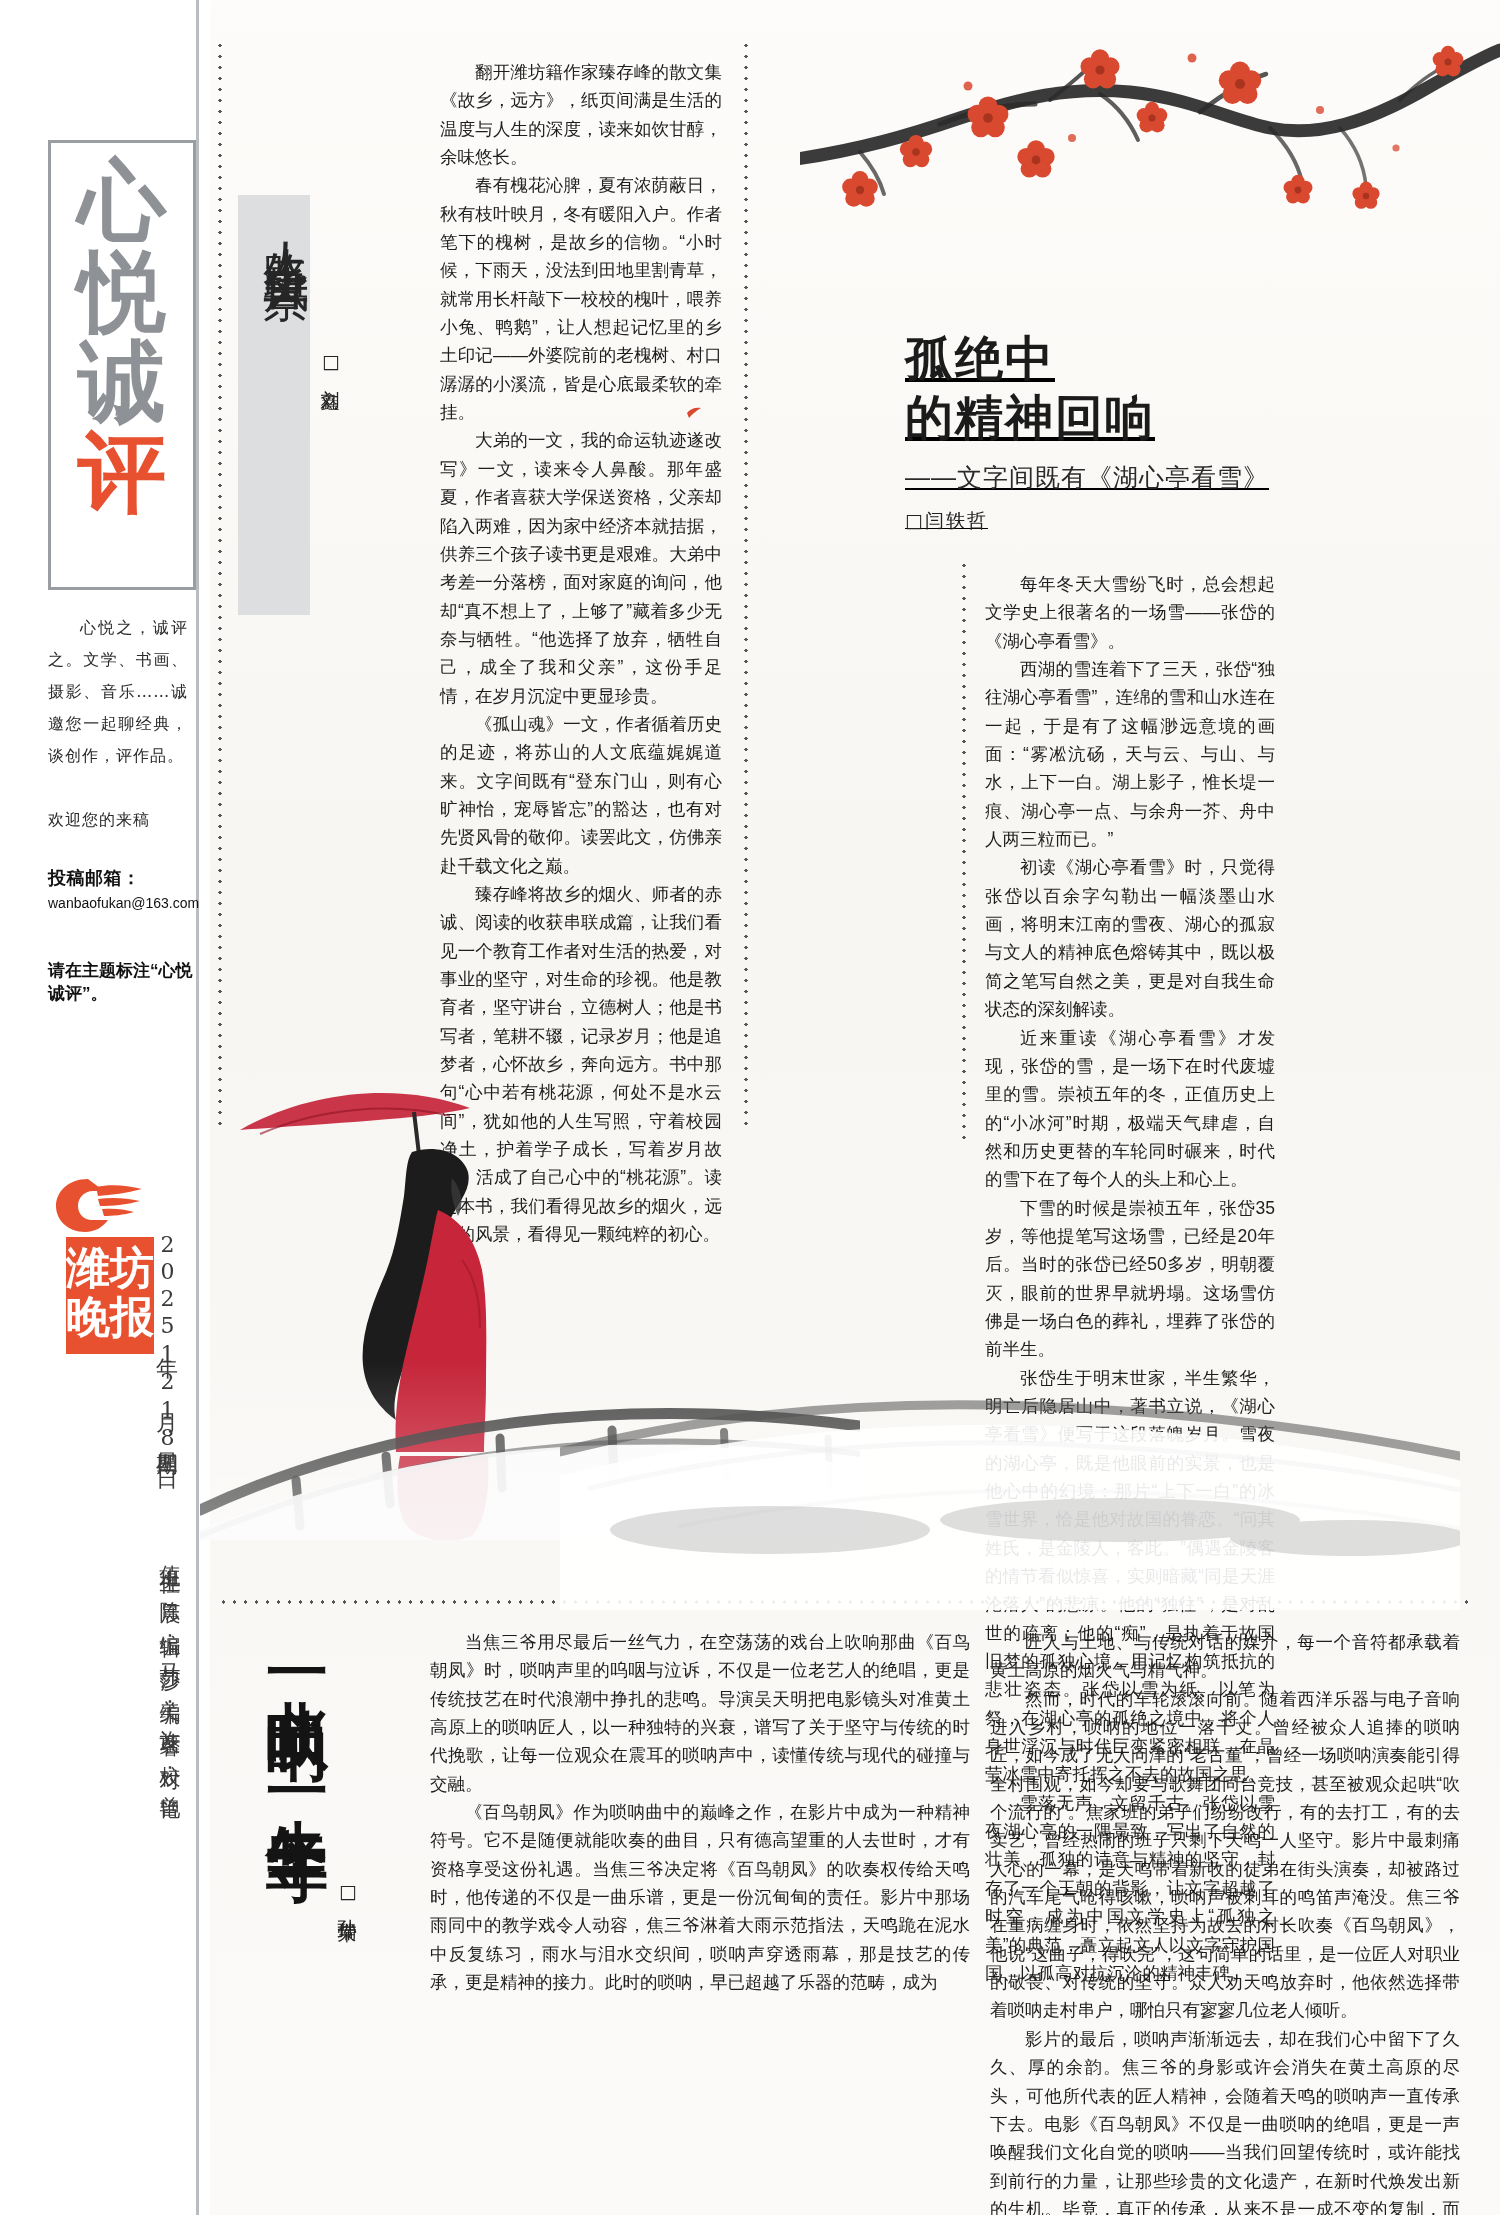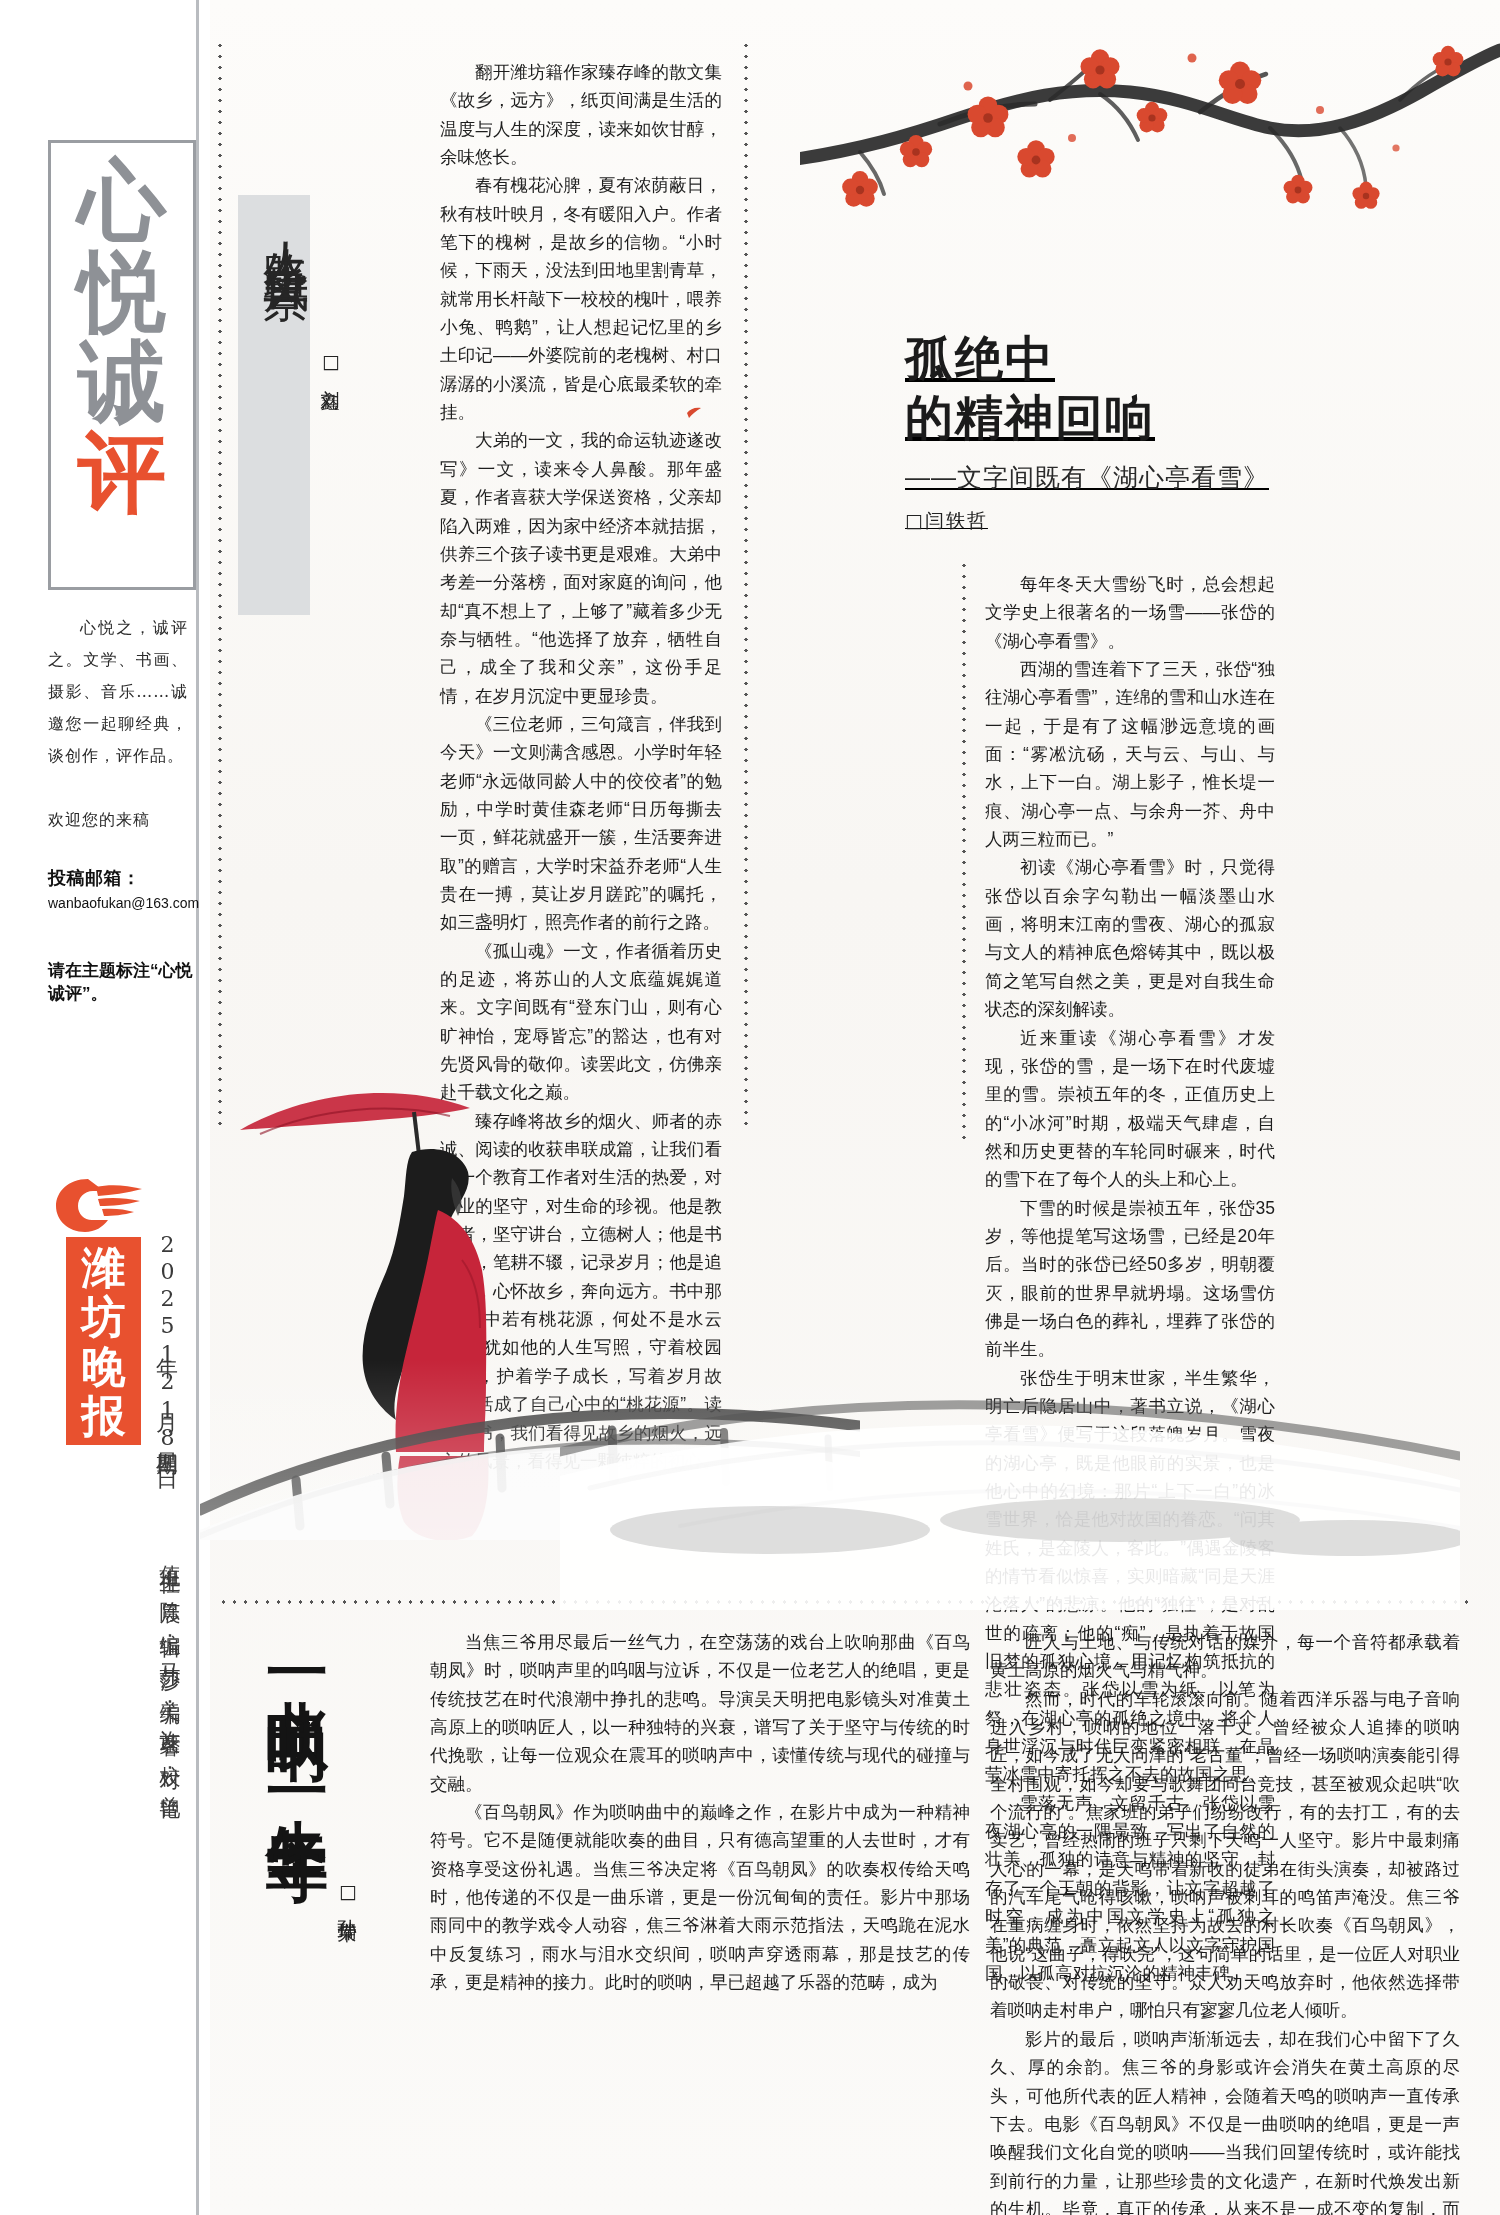--- a/index.html
+++ b/index.html
@@ -34,23 +34,23 @@
     font-family:"DejaVu Serif","Liberation Serif",serif; font-size:16px; color:#2b2b2b; letter-spacing:1px;}
   .sb-mail-label { position:absolute; left:48px; top:866px; width:150px;
     font-size:18px; font-weight:700; color:#111; letter-spacing:0.5px; }
   .sb-mail-addr { position:absolute; left:48px; top:894px; width:156px;
     font-size:14px; color:#111; line-height:1.35; letter-spacing:0px; word-break:break-all; }
   .sb-note { position:absolute; left:48px; top:960px; width:156px;
     font-size:17px; font-weight:700; color:#111; line-height:1.35; }
 
   .logo-wrap { position:absolute; left:40px; top:1175px; width:120px; }
   .logo-mark { width:92px; height:60px; position:relative; margin-left:12px; }
-  .logo-name { width:75px; margin-left:26px; margin-top:2px; background:#e8512f; color:#fff;
+  .logo-name { width:88px; margin-left:26px; margin-top:2px; background:#e8512f; color:#fff;
     font-family:"DejaVu Serif","Liberation Serif",serif; font-weight:700; font-size:44px;
-    line-height:1.12; text-align:center; padding:6px 0 5px; letter-spacing:0; }
+    line-height:1.12; text-align:center; padding:6px 0 12px; letter-spacing:0; }
 
   .vdate { position:absolute; left:148px; top:1232px; width:34px;
     writing-mode:vertical-rl; text-orientation:upright;
     font-family:"DejaVu Serif","Liberation Serif",serif; font-size:22px; color:#3a3a3a; letter-spacing:2px; }
   .vweek { position:absolute; left:148px; top:1434px; width:34px;
     writing-mode:vertical-rl; text-orientation:upright;
     font-family:"DejaVu Serif","Liberation Serif",serif; font-size:22px; color:#3a3a3a; letter-spacing:2px; }
   .vstaff { position:absolute; left:140px; top:1548px; height:640px; width:46px;
     writing-mode:vertical-rl; text-orientation:upright;
     font-family:"DejaVu Serif","Liberation Serif",serif; font-size:21px; color:#3a3a3a;
@@ -264,21 +264,20 @@
     </svg>
   </div>
 
   <div class="a1-titlebox"></div>
   <div class="a1-title">人生路上皆风景</div>
   <div class="a1-byline">□刘鑫</div>
   <div class="a1-body">
       <p>翻开潍坊籍作家臻存峰的散文集《故乡，远方》，纸页间满是生活的温度与人生的深度，读来如饮甘醇，余味悠长。</p>
       <p>春有槐花沁脾，夏有浓荫蔽日，秋有枝叶映月，冬有暖阳入户。作者笔下的槐树，是故乡的信物。“小时候，下雨天，没法到田地里割青草，就常用长杆敲下一校校的槐叶，喂养小兔、鸭鹅”，让人想起记忆里的乡土印记——外婆院前的老槐树、村口潺潺的小溪流，皆是心底最柔软的牵挂。</p>
       <p>大弟的一文，我的命运轨迹遂改写》一文，读来令人鼻酸。那年盛夏，作者喜获大学保送资格，父亲却陷入两难，因为家中经济本就拮据，供养三个孩子读书更是艰难。大弟中考差一分落榜，面对家庭的询问，他却“真不想上了，上够了”藏着多少无奈与牺牲。“他选择了放弃，牺牲自己，成全了我和父亲”，这份手足情，在岁月沉淀中更显珍贵。</p>
-      <p>《三位老师，三句箴言，伴我到今天》一文则满含感恩。小学时年轻老师“永远做同龄人中的佼佼者”的勉励，中学时黄佳森老师“日历每撕去一页，鲜花就盛开一簇，生活要奔进取”的赠言，大学时宋益乔老师“人生贵在一搏，莫让岁月蹉跎”的嘱托，如三盏明灯，照亮作者的前行之路。</p>
       <p>《孤山魂》一文，作者循着历史的足迹，将苏山的人文底蕴娓娓道来。文字间既有“登东门山，则有心旷神怡，宠辱皆忘”的豁达，也有对先贤风骨的敬仰。读罢此文，仿佛亲赴千载文化之巅。</p>
       <p>臻存峰将故乡的烟火、师者的赤诚、阅读的收获串联成篇，让我们看见一个教育工作者对生活的热爱，对事业的坚守，对生命的珍视。他是教育者，坚守讲台，立德树人；他是书写者，笔耕不辍，记录岁月；他是追梦者，心怀故乡，奔向远方。书中那句“心中若有桃花源，何处不是水云间”，犹如他的人生写照，守着校园净土，护着学子成长，写着岁月故事，活成了自己心中的“桃花源”。读这本书，我们看得见故乡的烟火，远方的风景，看得见一颗纯粹的初心。</p>
     </div>
 
   <div class="redmark">
     <svg viewBox="0 0 16 16" width="16" height="16" aria-hidden="true">
       <path d="M1 9 C4 5 9 3 15 4 C10 7 6 10 3 14 Z" fill="#d9492f"></path>
     </svg>
   </div>
   <div class="a2-head">

